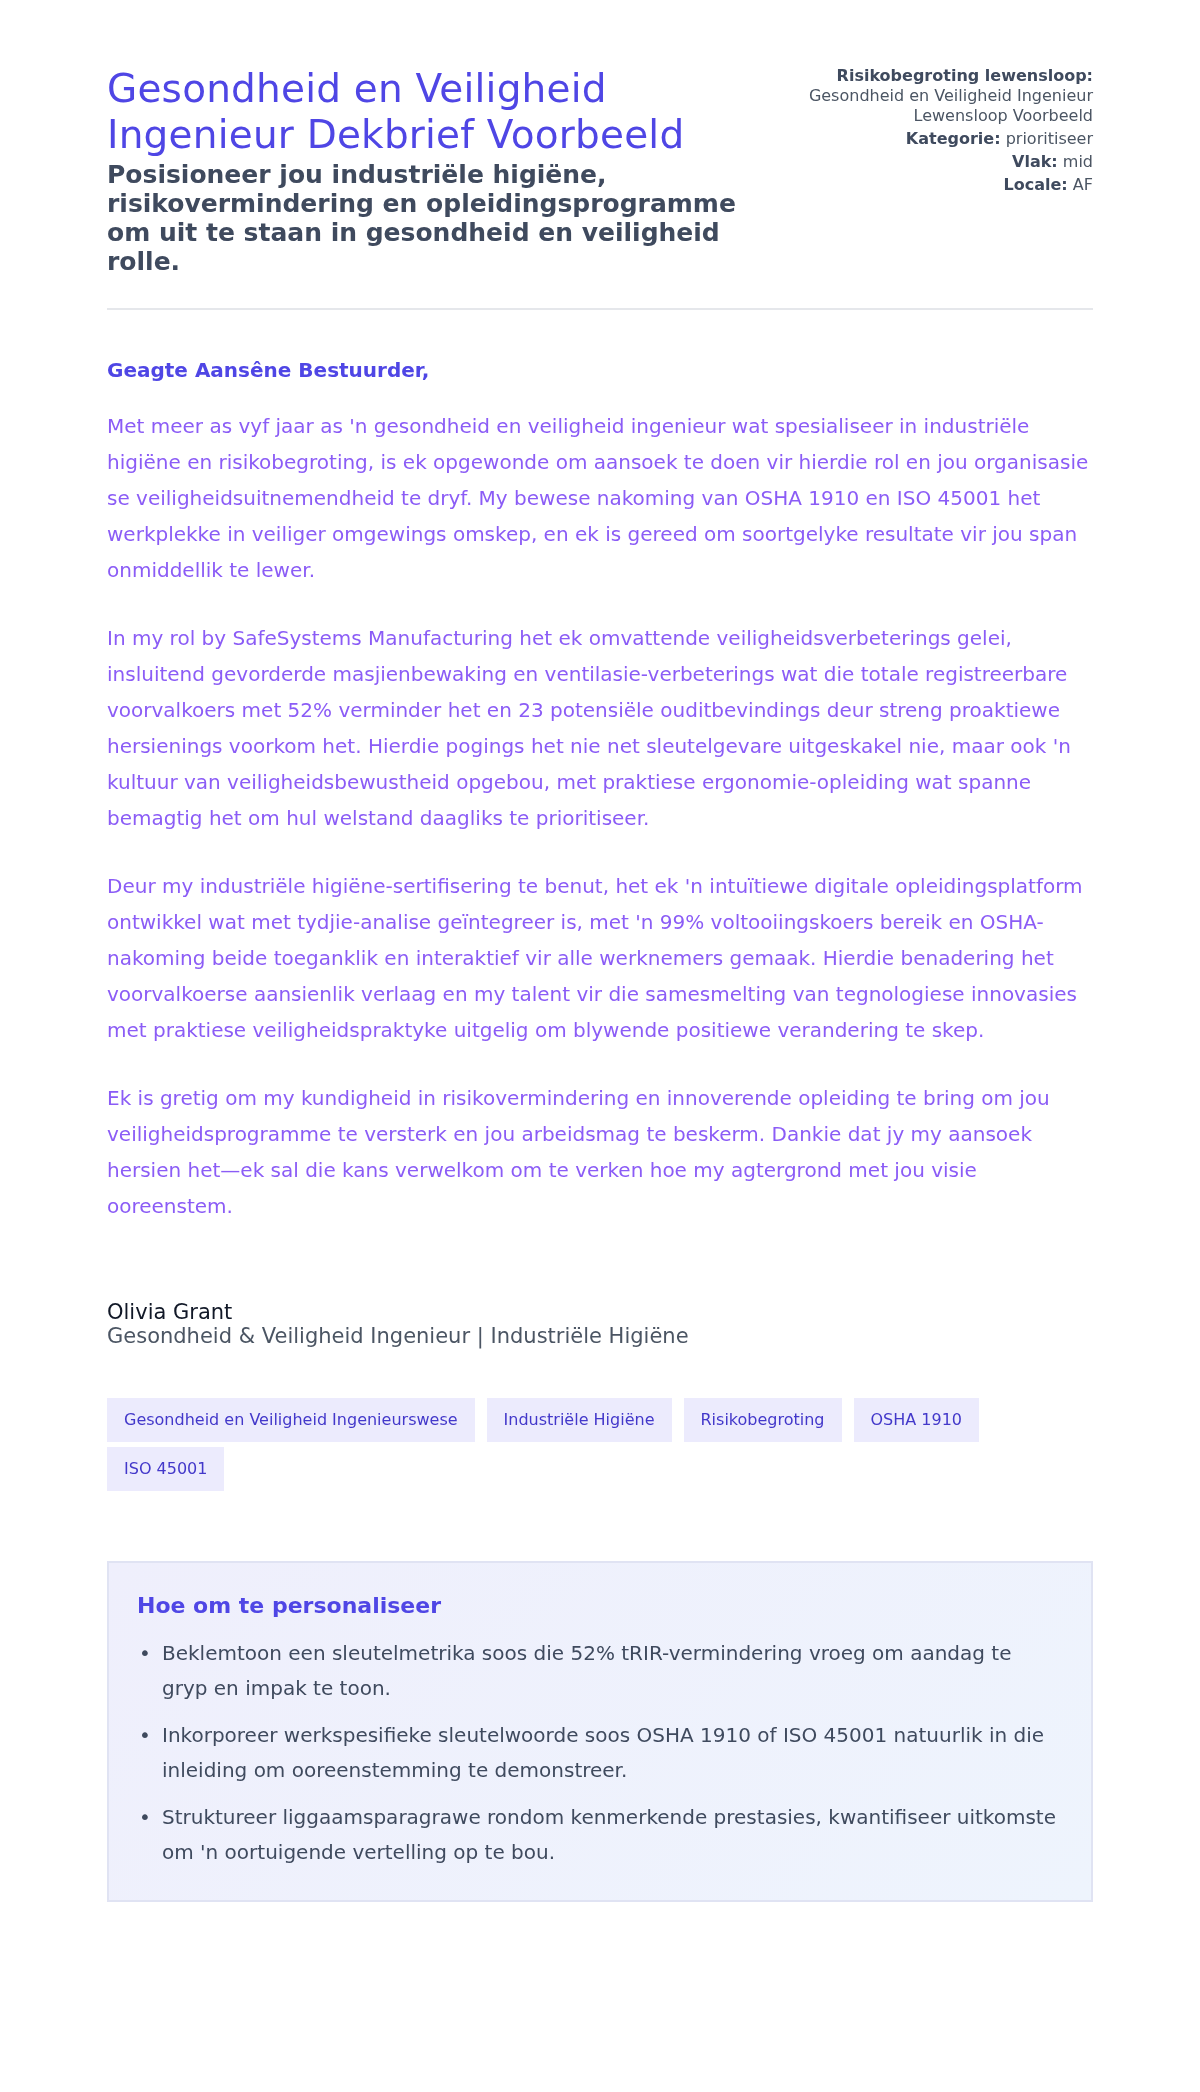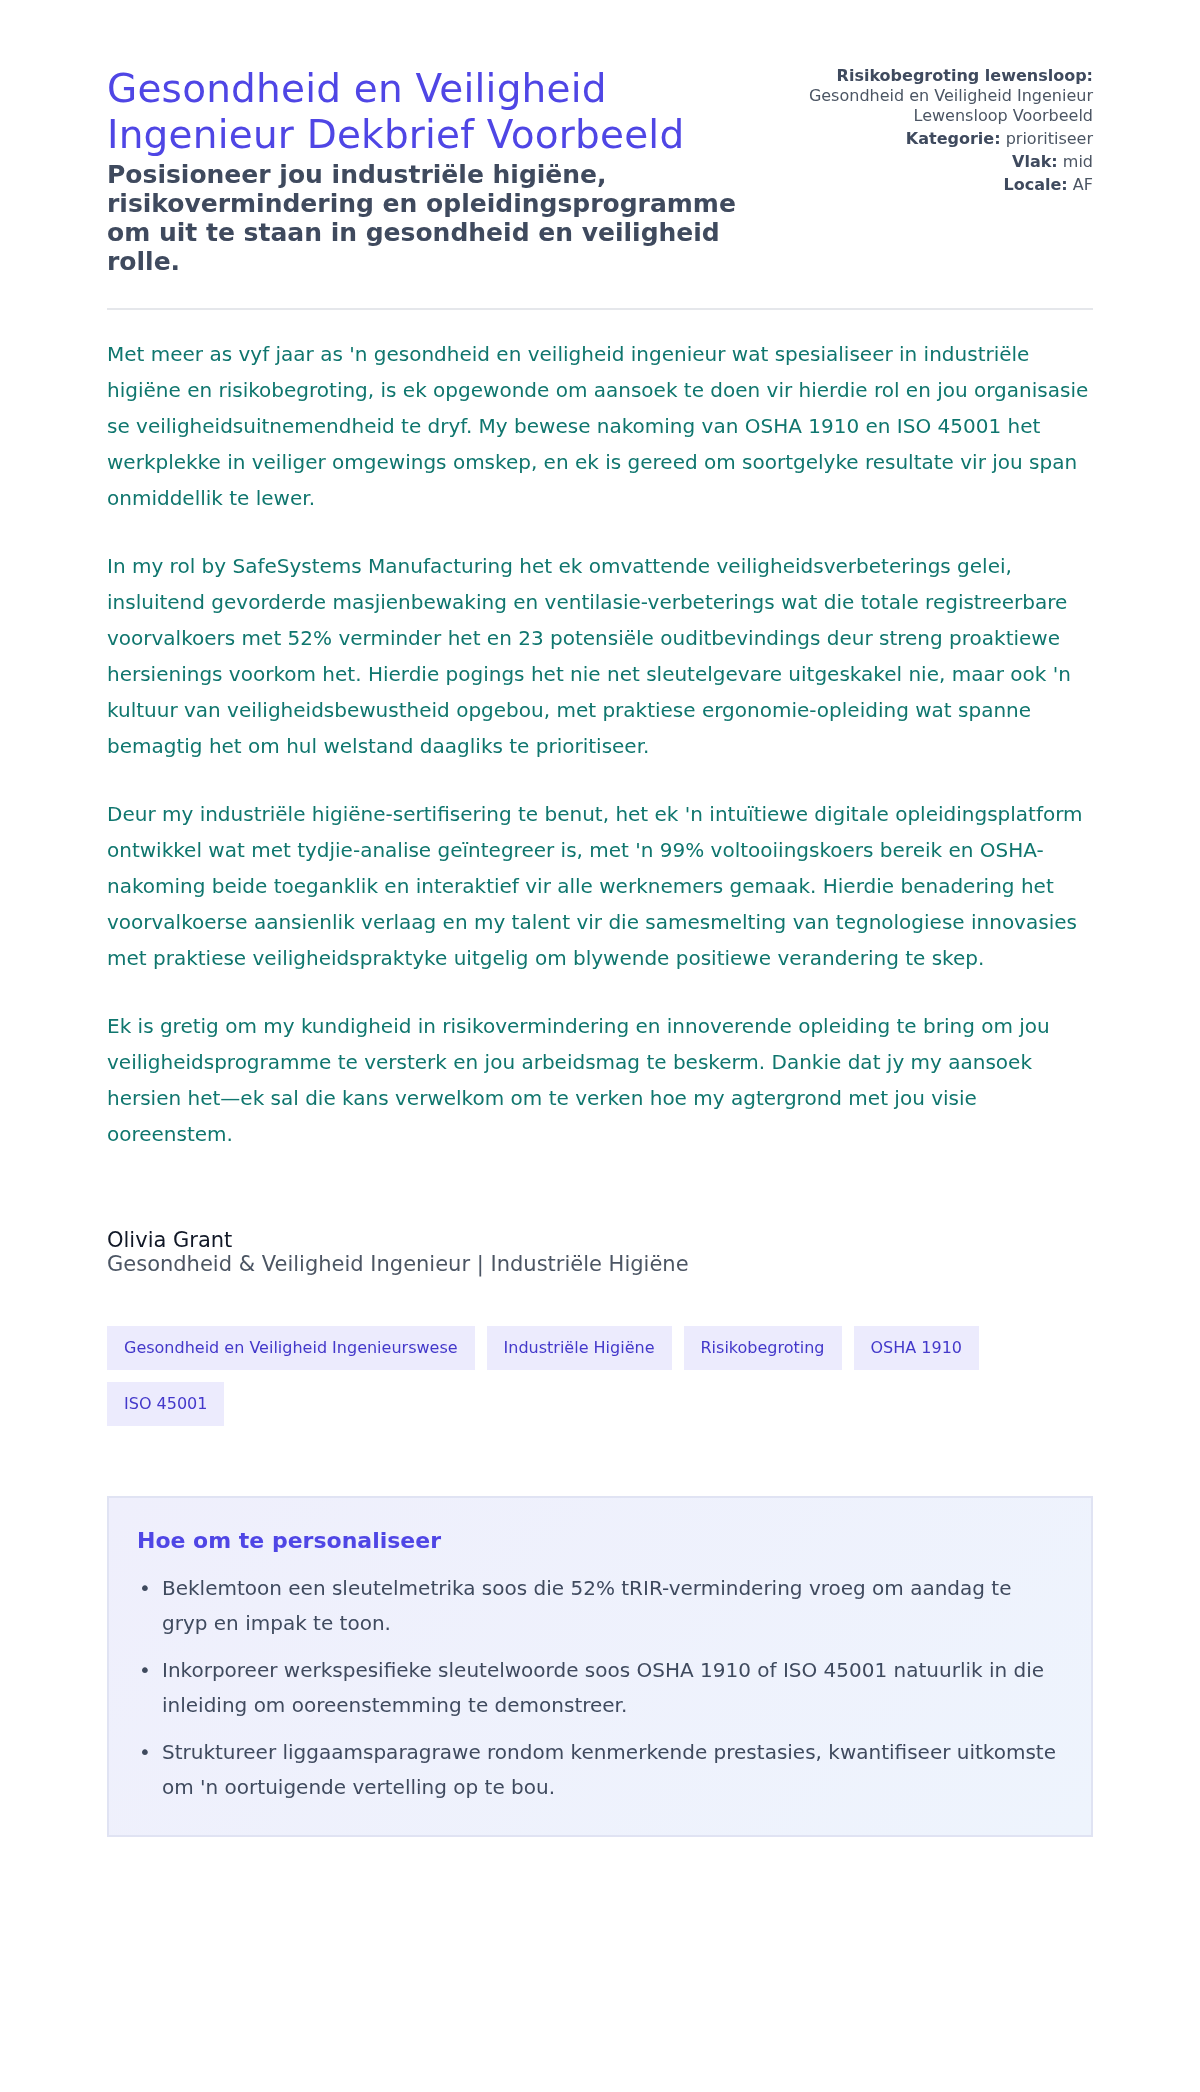--- a/index.html
+++ b/index.html
@@ -50,42 +50,42 @@
 
     .salutation {
       margin-top: 48px;
       font-size: 20px;
       font-weight: bold;
       color: #4f46e5;
     }
     .paragraph {
       font-size: 20px;
       line-height: 36px;
-      color: #0f766e;
+      color: #8b5cf6;
       margin-top: 32px;
     }
     .paragraph.first { margin-top: 26px; }
 
     .signature { margin-top: 76px; }
     .sig-name {
       font-size: 21px;
       font-weight: normal;
       color: #111827;
     }
     .sig-title {
       font-size: 21px;
       color: #4b5563;
       margin-top: 0;
     }
 
     .tags {
       margin-top: 50px;
       display: flex;
       flex-wrap: wrap;
-      gap: 12px 12px;
+      gap: 5px 12px;
       width: 950px;
     }
     .tag {
       background: #ecebfd;
       color: #4338ca;
       font-size: 16px;
       padding: 12px 17px;
       line-height: 20px;
     }
 
@@ -144,20 +144,21 @@
         <span>mid</span>
       </div>
       <div class="meta-row">
         <span class="meta-key">Locale:</span>
         <span>AF</span>
       </div>
     </div>
   </header>
 
   <section>
+    <p class="salutation">Geagte Aansêne Bestuurder,</p>
     <p class="paragraph first">Met meer as vyf jaar as 'n gesondheid en veiligheid ingenieur wat spesialiseer in industriële higiëne en risikobegroting, is ek opgewonde om aansoek te doen vir hierdie rol en jou organisasie se veiligheidsuitnemendheid te dryf. My bewese nakoming van OSHA 1910 en ISO 45001 het werkplekke in veiliger omgewings omskep, en ek is gereed om soortgelyke resultate vir jou span onmiddellik te lewer.</p>
     <p class="paragraph">In my rol by SafeSystems Manufacturing het ek omvattende veiligheidsverbeterings gelei, insluitend gevorderde masjienbewaking en ventilasie-verbeterings wat die totale registreerbare voorvalkoers met 52% verminder het en 23 potensiële ouditbevindings deur streng proaktiewe hersienings voorkom het. Hierdie pogings het nie net sleutelgevare uitgeskakel nie, maar ook 'n kultuur van veiligheidsbewustheid opgebou, met praktiese ergonomie-opleiding wat spanne bemagtig het om hul welstand daagliks te prioritiseer.</p>
     <p class="paragraph">Deur my industriële higiëne-sertifisering te benut, het ek 'n intuïtiewe digitale opleidingsplatform ontwikkel wat met tydjie-analise geïntegreer is, met 'n 99% voltooiingskoers bereik en OSHA-nakoming beide toeganklik en interaktief vir alle werknemers gemaak. Hierdie benadering het voorvalkoerse aansienlik verlaag en my talent vir die samesmelting van tegnologiese innovasies met praktiese veiligheidspraktyke uitgelig om blywende positiewe verandering te skep.</p>
     <p class="paragraph">Ek is gretig om my kundigheid in risikovermindering en innoverende opleiding te bring om jou veiligheidsprogramme te versterk en jou arbeidsmag te beskerm. Dankie dat jy my aansoek hersien het—ek sal die kans verwelkom om te verken hoe my agtergrond met jou visie ooreenstem.</p>
   </section>
 
   <section class="signature">
     <div class="sig-name">Olivia Grant</div>
     <div class="sig-title">Gesondheid &amp; Veiligheid Ingenieur | Industriële Higiëne</div>
   </section>

